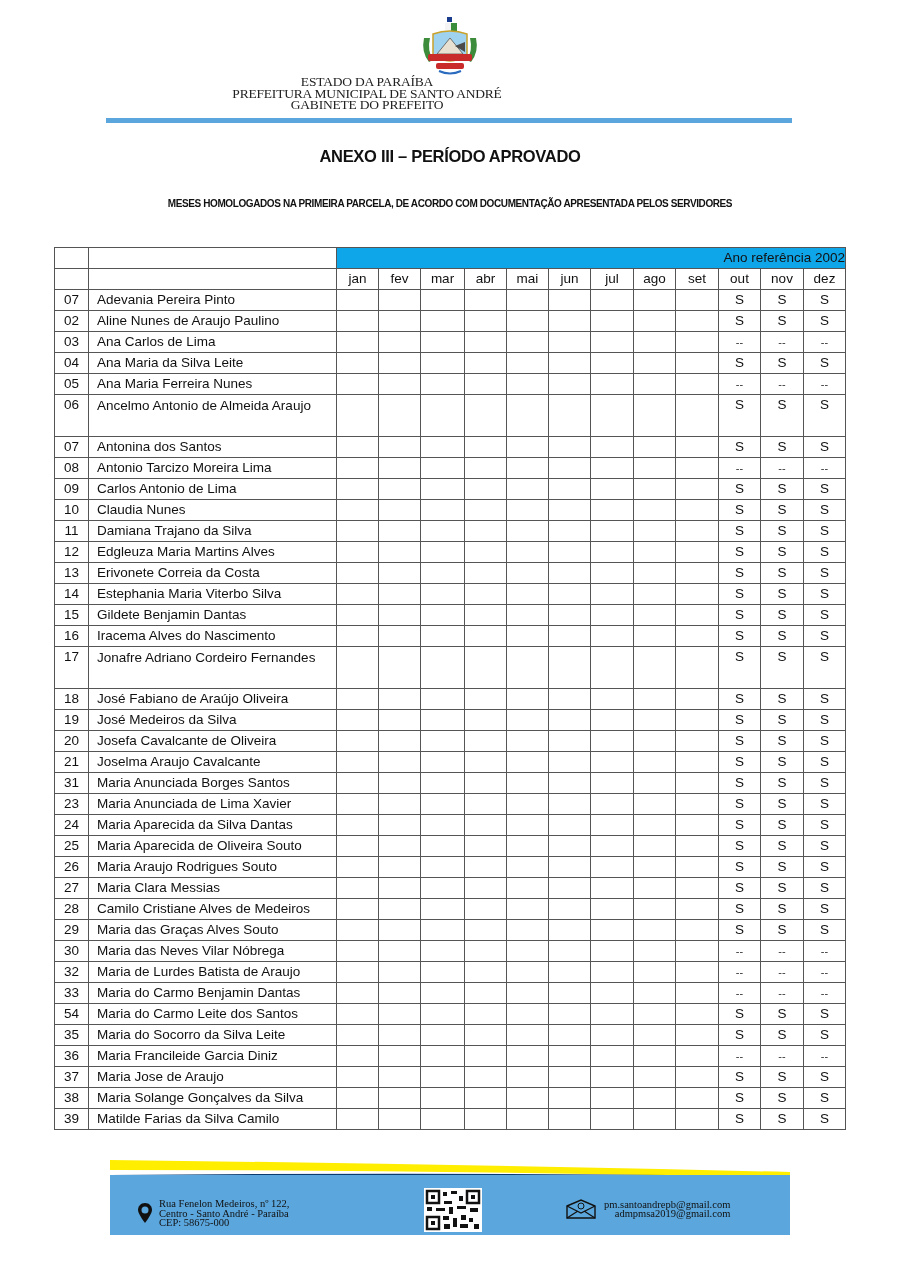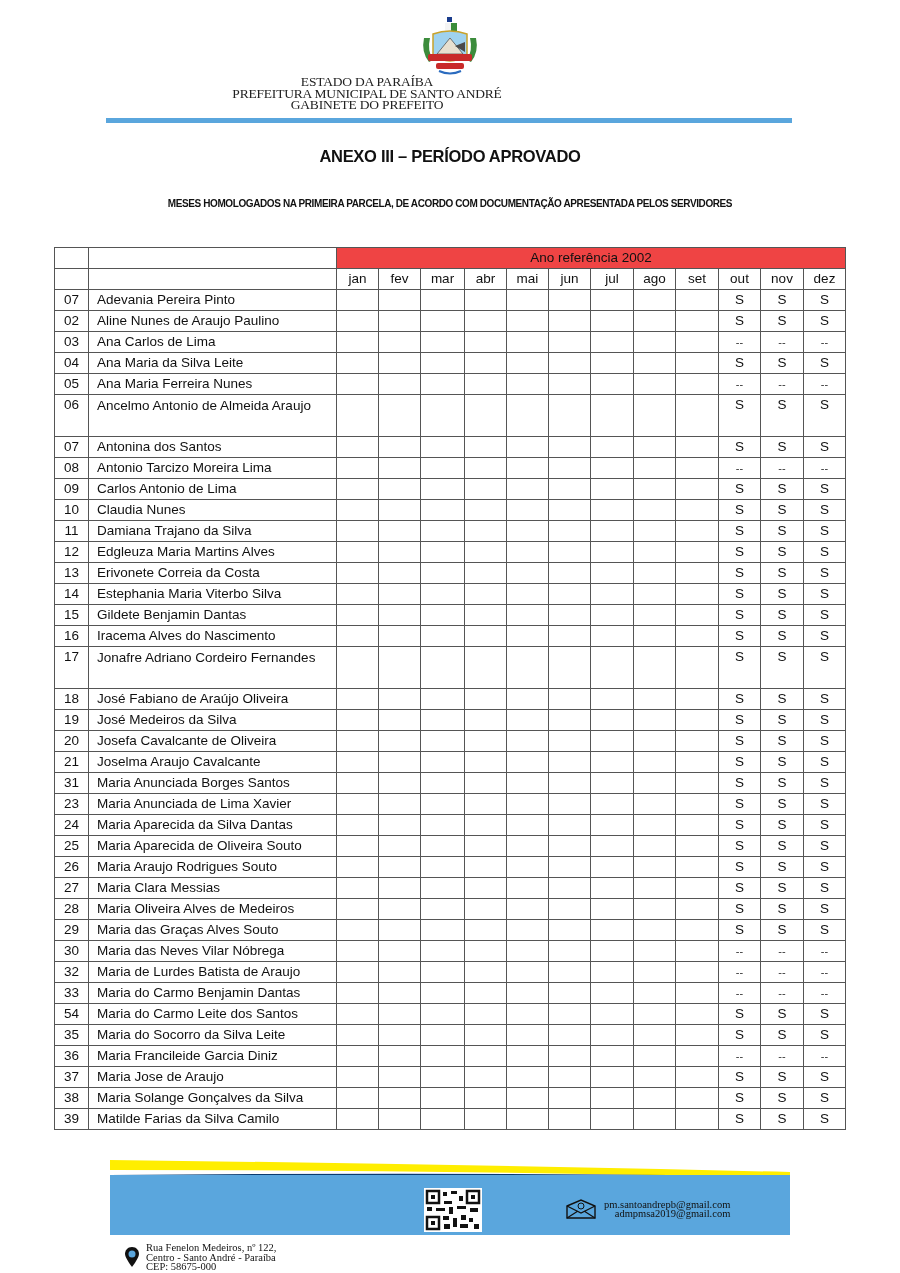--- a/index.html
+++ b/index.html
@@ -14,27 +14,27 @@
   .doc-title { position: absolute; left: 0; top: 147px; width: 900px; text-align: center; font-weight: bold; font-size: 16.5px; letter-spacing: -0.3px; }
   .doc-subtitle { position: absolute; left: 70px; top: 193px; width: 760px; text-align: center; font-weight: bold; font-size: 10px; line-height: 21px; letter-spacing: -0.4px; }
 
   table.grid { position: absolute; left: 54px; top: 247px; border-collapse: collapse; table-layout: fixed; font-family: "Liberation Sans", sans-serif; font-size: 13.5px; }
   table.grid td { border: 1px solid #555; padding: 0; height: 20px; line-height: 20px; white-space: nowrap; overflow: hidden; }
   table.grid td.num { text-align: center; }
   table.grid td.name { padding-left: 8px; text-align: left; }
   table.grid td.name.wrap { white-space: normal; line-height: 21px; vertical-align: top; }
   table.grid tr.tall td { height: 41px; vertical-align: top; }
   table.grid td.m { text-align: center; }
-  table.grid td.year { background: #ef4444; text-align: center; }
+  table.grid td.year { background: #0ea5e9; text-align: right; }
   table.grid td.dash { font-size: 11px; color: #333; }
 
   .footer { position: absolute; left: 110px; top: 1158px; width: 680px; height: 80px; }
   .footer-bar { position: absolute; left: 0; top: 17px; width: 680px; height: 60px; background: #5aa6dd; }
   .footer-arc { position: absolute; left: 0; top: 0; width: 680px; height: 30px; }
-  .footer-addr { position: absolute; left: 14px; top: 41px; font-family: "Liberation Serif", serif; font-size: 10.5px; line-height: 9.5px; color: #111; display: flex; align-items: center; margin-top: 44px; }
+  .footer-addr { position: absolute; left: 27px; top: 41px; font-family: "Liberation Serif", serif; font-size: 10.5px; line-height: 9.5px; color: #111; display: flex; align-items: center; }
   .footer-addr .pin { width: 16px; height: 22px; margin-right: 6px; }
   .footer-qr { position: absolute; left: 314px; top: 30px; width: 58px; height: 44px; background: #fff; }
   .footer-mail { position: absolute; left: 456px; top: 41px; display: flex; align-items: center; font-family: "Liberation Serif", serif; font-size: 10.5px; line-height: 9.5px; color: #111; }
   .footer-mail .env { width: 30px; height: 20px; margin-right: 8px; }
   .footer-mail .lines { text-align: right; }
 </style>
 </head>
 <body>
 
 <div class="letterhead">
@@ -528,21 +528,21 @@
         <td class="m"></td>
         <td class="m"></td>
         <td class="m"></td>
         <td class="m"></td>
         <td class="m">S</td>
         <td class="m">S</td>
         <td class="m">S</td>
       </tr>
       <tr>
         <td class="num">28</td>
-        <td class="name">Maria Oliveira Alves de Medeiros</td>
+        <td class="name">Camilo Cristiane Alves de Medeiros</td>
         <td class="m"></td>
         <td class="m"></td>
         <td class="m"></td>
         <td class="m"></td>
         <td class="m"></td>
         <td class="m"></td>
         <td class="m"></td>
         <td class="m"></td>
         <td class="m"></td>
         <td class="m">S</td>

